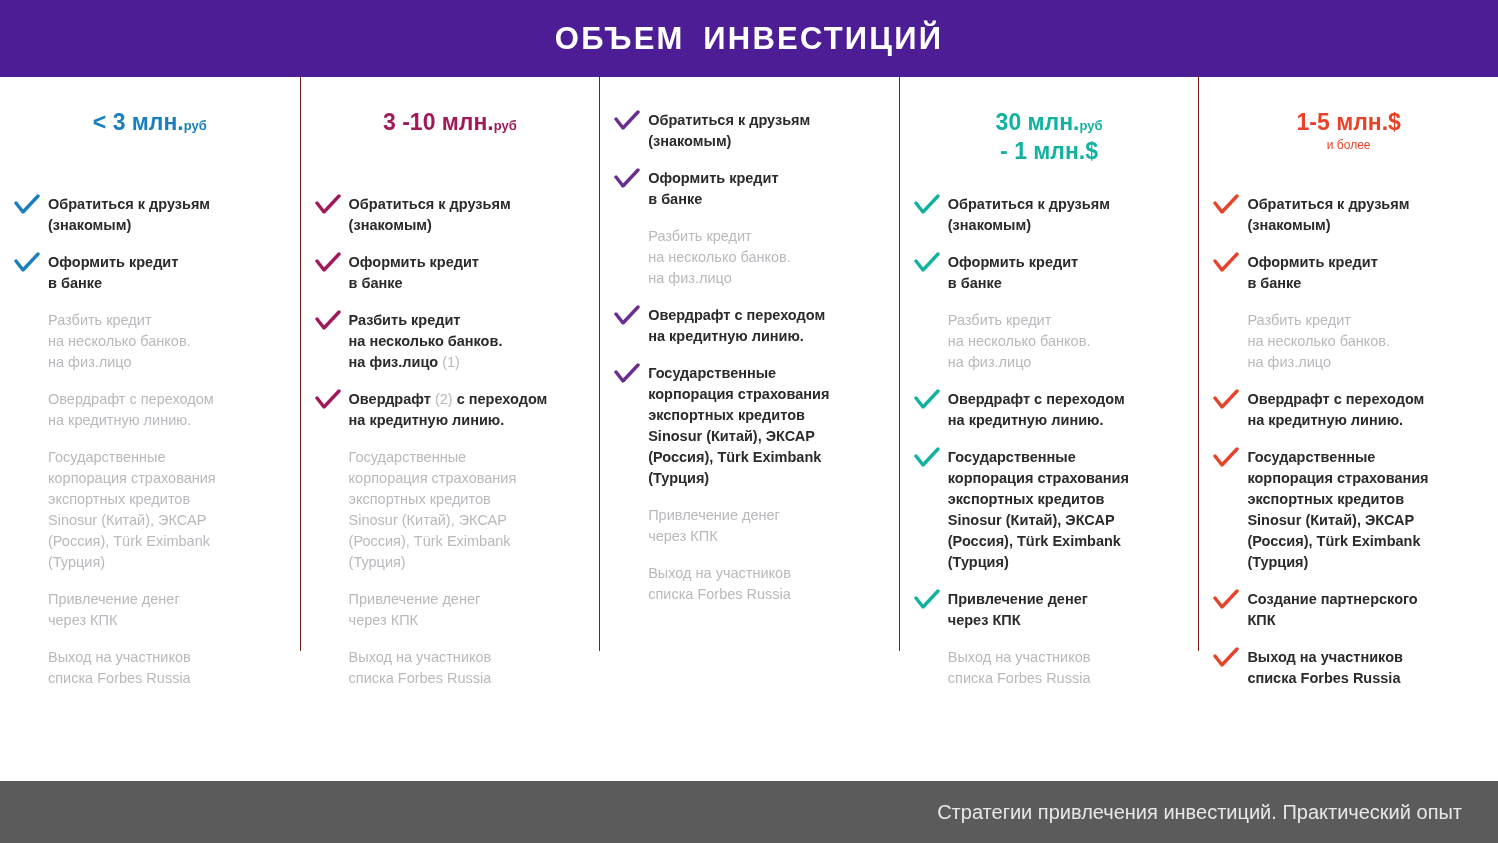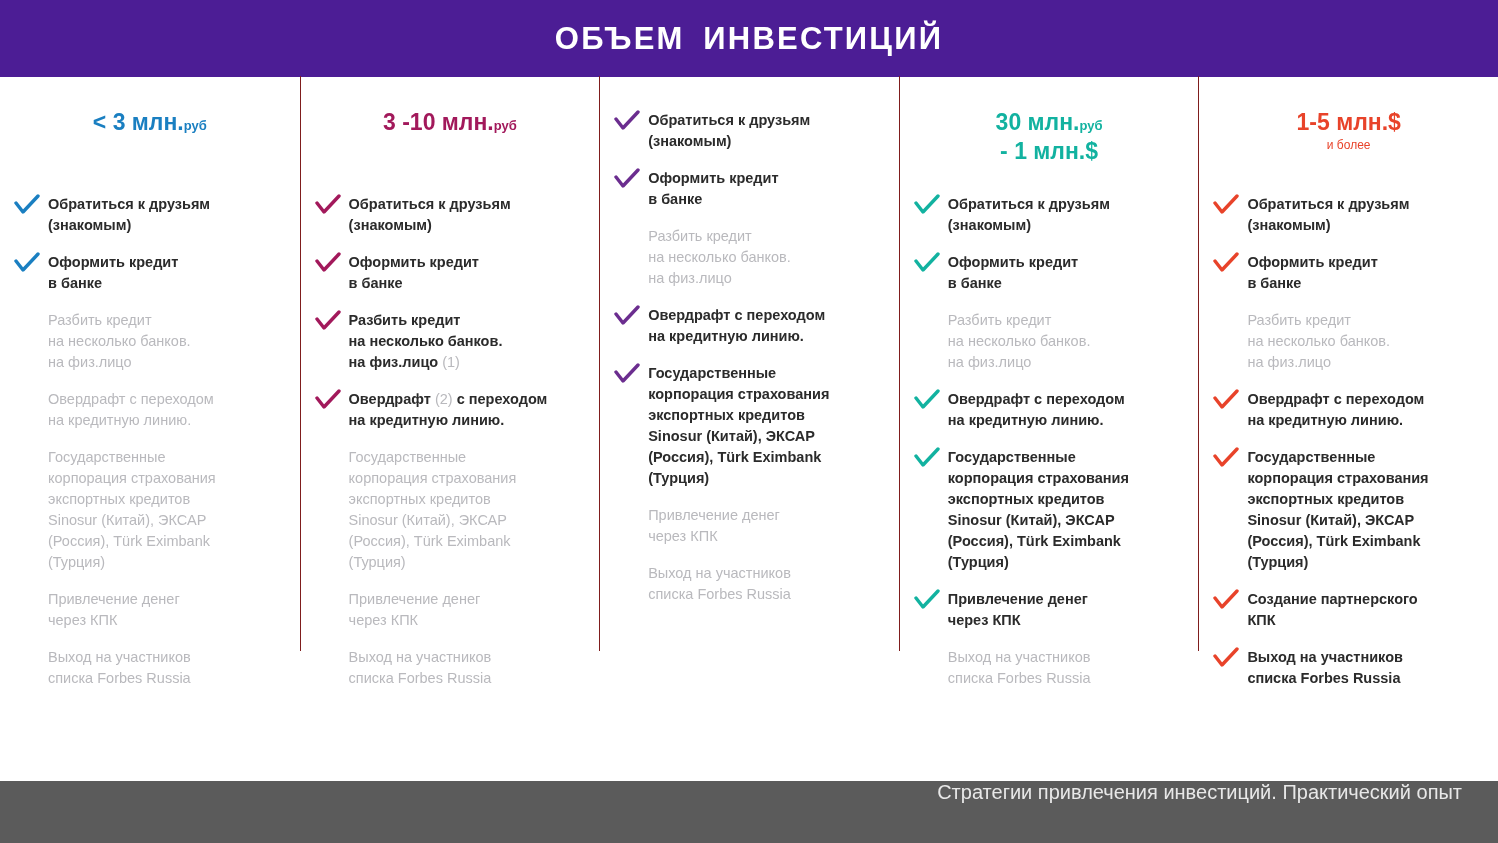--- a/index.html
+++ b/index.html
@@ -38,20 +38,21 @@
   }
   
   .footer {
     position: absolute;
     left: 0;
     bottom: 0;
     width: 1498px;
     height: 62px;
     background: #5b5b5b;
     display: flex;
+    align-items: center;
     justify-content: flex-end;
   }
   .footer-text {
     color: #e8e8e8;
     font-size: 20px;
     padding-right: 36px;
     white-space: nowrap;
   }
   
   .columns {

